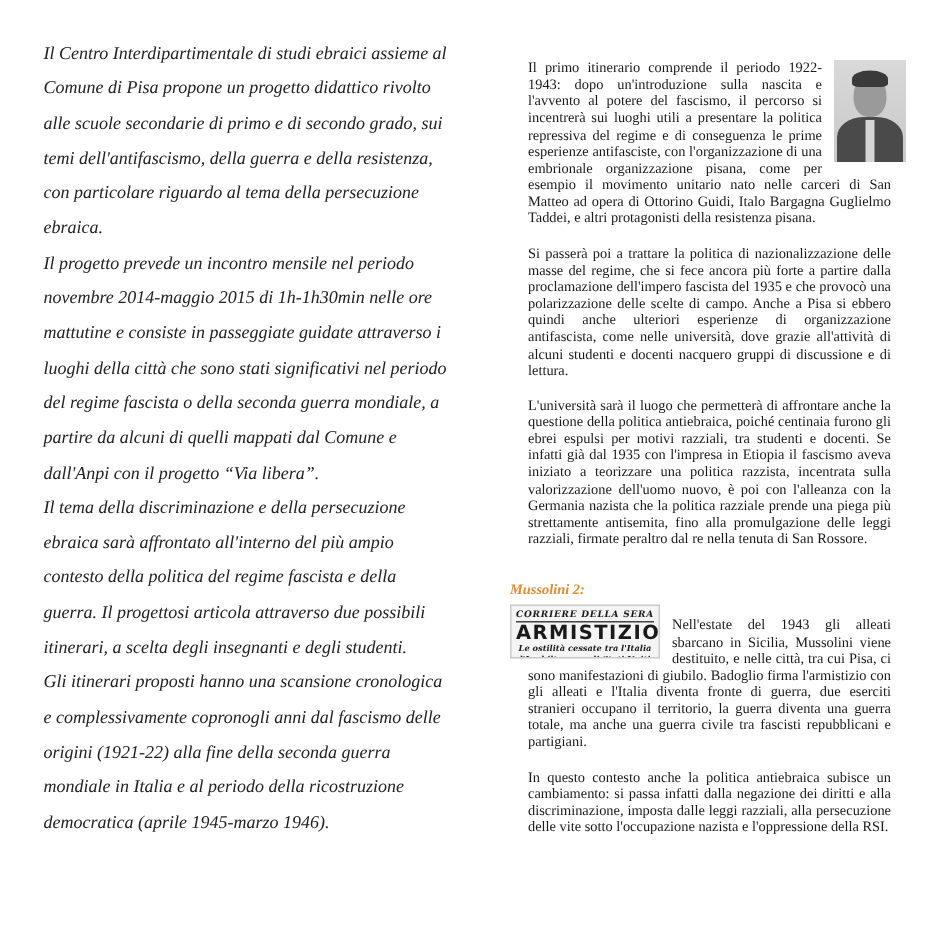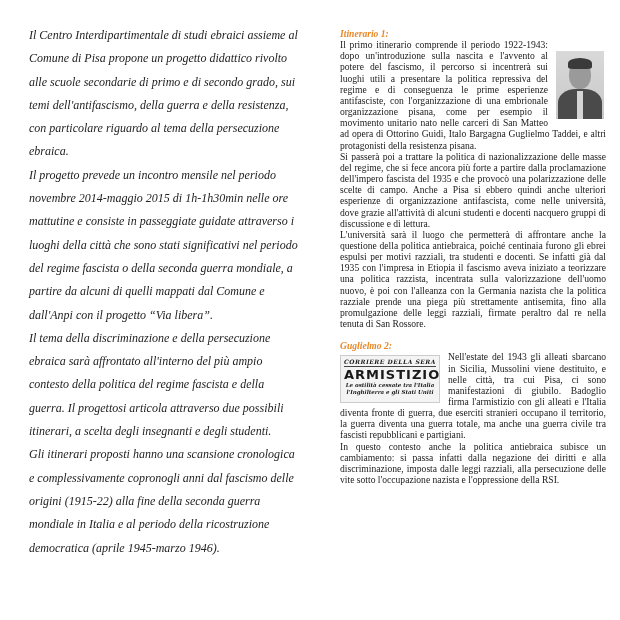--- a/index.html
+++ b/index.html
@@ -6,65 +6,64 @@
   body { width: 620px; height: 620px; position: relative; overflow: hidden; font-family: "Liberation Serif", "DejaVu Serif", serif; color: #1a1a1a; }
   #left {
     position: absolute; left: 29px; top: 24px; width: 270px;
     font-style: italic; font-size: 12px; line-height: 23.3px; color: #222;
   }
   #left p { margin: 0; }
   #right {
     position: absolute; left: 340px; top: 28px; width: 266px;
     font-size: 9.6px; line-height: 11.15px; text-align: justify; color: #1a1a1a;
   }
-  #right p { margin: 0; font-family: Liberation Serif, serif; }
+  #right p { margin: 12px; font-family: Liberation Serif, serif; }
   .heading { font-style: italic; font-weight: bold; color: #e8892a; font-size: 9.6px; }
   .spacer { height: 11px; }
   .photo {
     float: right; width: 48px; height: 68px; margin: 12px 2px 4px 8px;
     background: linear-gradient(180deg,#d9d9d9 0%,#c8c8c8 100%);
     position: relative; overflow: hidden;
   }
   .photo .head { position: absolute; left: 13px; top: 10px; width: 22px; height: 28px; border-radius: 50% 50% 45% 45%; background: #9a9a9a; }
   .photo .hair { position: absolute; left: 12px; top: 7px; width: 24px; height: 11px; border-radius: 50% 50% 20% 20%; background: #3a3a3a; }
   .photo .body { position: absolute; left: 2px; top: 38px; width: 44px; height: 34px; border-radius: 40% 40% 0 0; background: #4a4a4a; }
   .photo .tie { position: absolute; left: 21px; top: 40px; width: 6px; height: 28px; background: #d5d5d5; }
   .news {
-    float: left; width: 100px; height: 48px; margin: 4px 8px 2px 0;
+    float: left; width: 100px; height: 36px; margin: 4px 8px 2px 0;
     background: #f4f4f4; border: 1px solid #ccc; box-sizing: border-box; padding: 2px 3px;
     font-family: "DejaVu Serif", serif; text-align: center; overflow: hidden;
   }
   .news .mast { font-size: 6px; font-weight: bold; font-style: italic; letter-spacing: 0.5px; border-bottom: 1px solid #444; line-height: 8px; }
   .news .big { font-size: 13px; font-weight: bold; letter-spacing: 1px; line-height: 15px; font-family: "DejaVu Sans", sans-serif; }
   .news .sub { font-size: 5.5px; font-weight: bold; font-style: italic; line-height: 6.5px; }
   .wide { letter-spacing: 2.2px; }
 </style>
 </head>
 <body>
 
 <div id="left">
   <p>Il Centro Interdipartimentale di studi ebraici assieme al Comune di Pisa propone un progetto didattico rivolto alle scuole secondarie di primo e di secondo grado, sui temi dell'antifascismo, della guerra e della resistenza, con particolare riguardo al tema della persecuzione ebraica.</p>
   <p>Il progetto prevede un incontro mensile nel periodo novembre 2014-maggio 2015 di 1h-1h30min nelle ore mattutine e consiste in passeggiate guidate attraverso i luoghi della città che sono stati significativi nel periodo del regime fascista o della seconda guerra mondiale, a partire da alcuni di quelli mappati dal Comune e dall'Anpi con il progetto “Via libera”.</p>
   <p>Il tema della discriminazione e della persecuzione ebraica sarà affrontato all'interno del più ampio contesto della politica del regime fascista e della guerra. Il progettosi articola attraverso due possibili itinerari, a scelta degli insegnanti e degli studenti.</p>
-  <p>Gli itinerari proposti hanno una scansione cronologica e complessivamente copronogli anni dal fascismo delle origini (1915-22) alla fine della seconda guerra mondiale in Italia e al periodo della ricostruzione democratica (aprile 1945-marzo 1946).</p>
+  <p>Gli itinerari proposti hanno una scansione cronologica e complessivamente copronogli anni dal fascismo delle origini (1921-22) alla fine della seconda guerra mondiale in Italia e al periodo della ricostruzione democratica (aprile 1945-marzo 1946).</p>
 </div>
 
 <div id="right">
-  <div class="heading">Itinerario 1:</div>
   <div class="photo">
     <div class="body"></div>
     <div class="tie"></div>
     <div class="head"></div>
     <div class="hair"></div>
   </div>
   <p>Il primo itinerario comprende il periodo 1922-1943: dopo un'introduzione sulla nascita e l'avvento al potere del fascismo, il percorso si incentrerà sui luoghi utili a presentare la politica repressiva del regime e di conseguenza le prime esperienze antifasciste, con l'organizzazione di una embrionale organizzazione pisana, come per esempio il movimento unitario nato nelle carceri di San Matteo ad opera di Ottorino Guidi, Italo Bargagna Guglielmo Taddei, e altri protagonisti della resistenza pisana.</p>
   <p>Si passerà poi a trattare la politica di nazionalizzazione delle masse del regime, che si fece ancora più forte a partire dalla proclamazione dell'impero fascista del 1935 e che provocò una polarizzazione delle scelte di campo. Anche a Pisa si ebbero quindi anche ulteriori esperienze di organizzazione antifascista, come nelle università, dove grazie all'attività di alcuni studenti e docenti nacquero gruppi di discussione e di lettura.</p>
   <p>L'università sarà il luogo che permetterà di affrontare anche la questione della politica antiebraica, poiché centinaia furono gli ebrei espulsi per motivi razziali, tra studenti e docenti. Se infatti già dal 1935 con l'impresa in Etiopia il fascismo aveva iniziato a teorizzare una politica razzista, incentrata sulla valorizzazione dell'uomo nuovo, è poi con l'alleanza con la Germania nazista che la politica razziale prende una piega più strettamente antisemita, fino alla promulgazione delle leggi razziali, firmate peraltro dal re nella tenuta di San Rossore.</p>
   <div class="spacer"></div>
-  <div class="heading">Guglielmo 2:</div>
+  <div class="heading">Mussolini 2:</div>
   <div class="news">
     <div class="mast">CORRIERE DELLA SERA</div>
     <div class="big">ARMISTIZIO</div>
     <div class="sub">Le ostilità cessate tra l'Italia</div>
     <div class="sub">l'Inghilterra e gli Stati Uniti</div>
   </div>
   <p>Nell'estate del 1943 gli alleati sbarcano in Sicilia, Mussolini viene destituito, e nelle città, tra cui Pisa, ci sono manifestazioni di giubilo. Badoglio firma l'armistizio con gli alleati e l'Italia diventa fronte di guerra, due eserciti stranieri occupano il territorio, la guerra diventa una guerra totale, ma anche una guerra civile tra fascisti repubblicani e partigiani.</p>
   <p>In questo contesto anche la politica antiebraica subisce un cambiamento: si passa infatti dalla negazione dei diritti e alla discriminazione, imposta dalle leggi razziali, alla persecuzione delle vite sotto l'occupazione nazista e l'oppressione della RSI.</p>
 </div>
 

